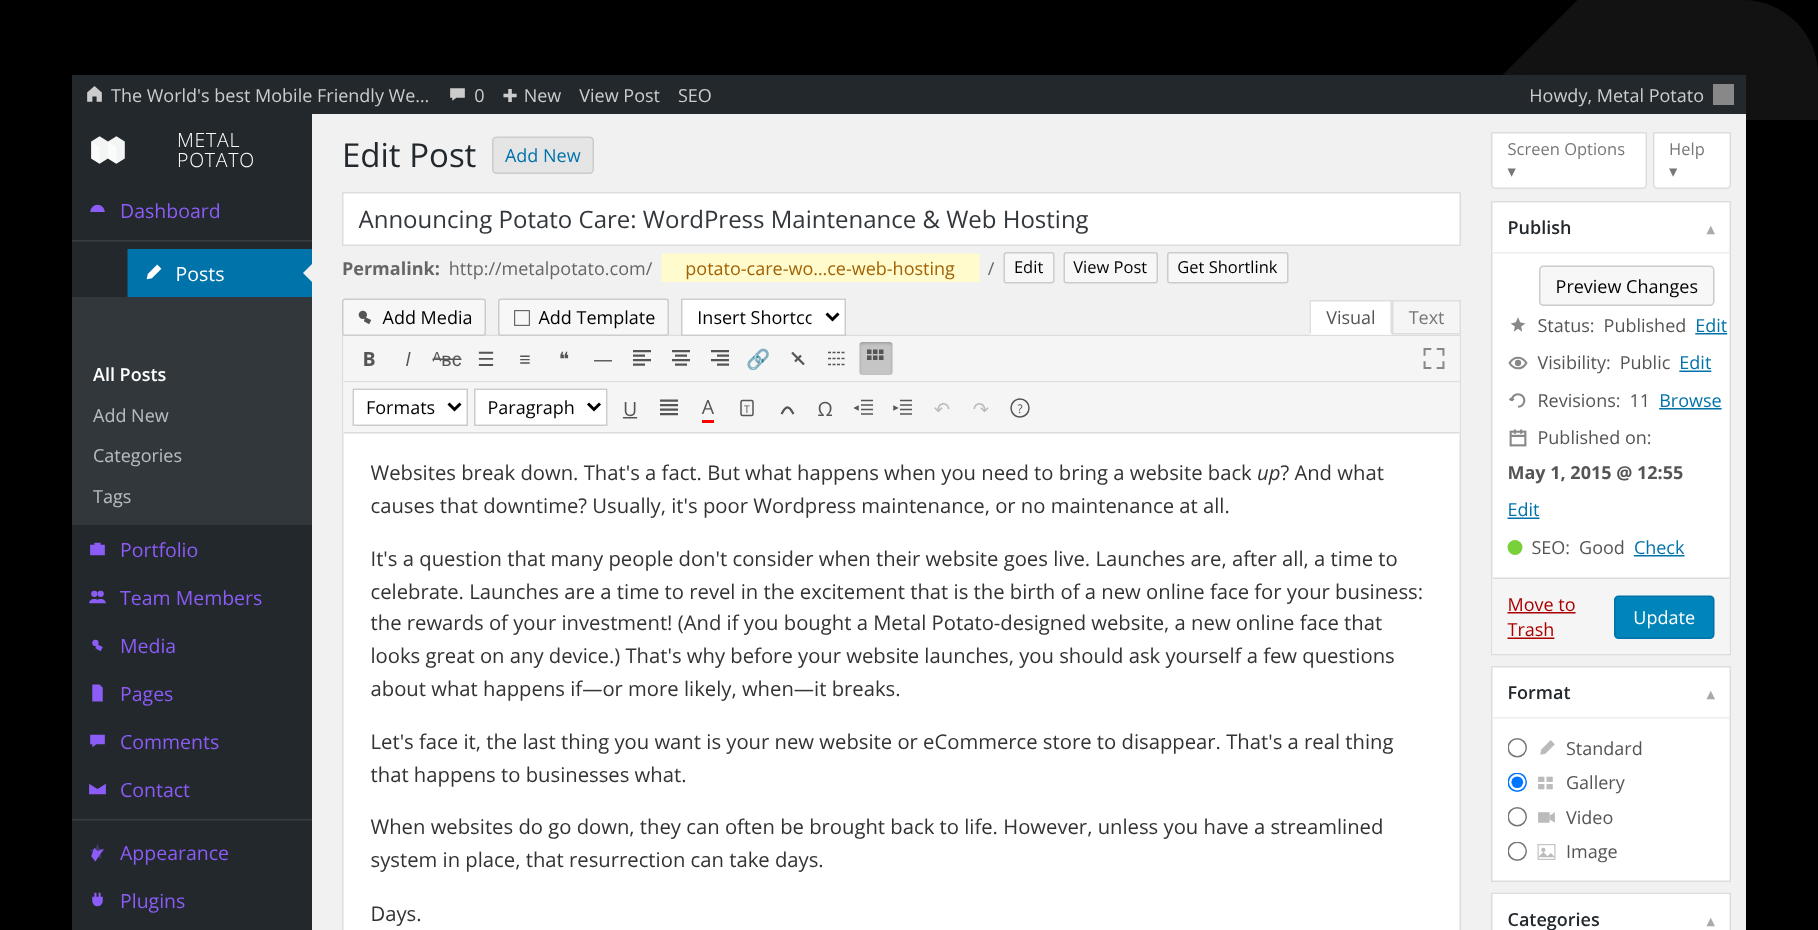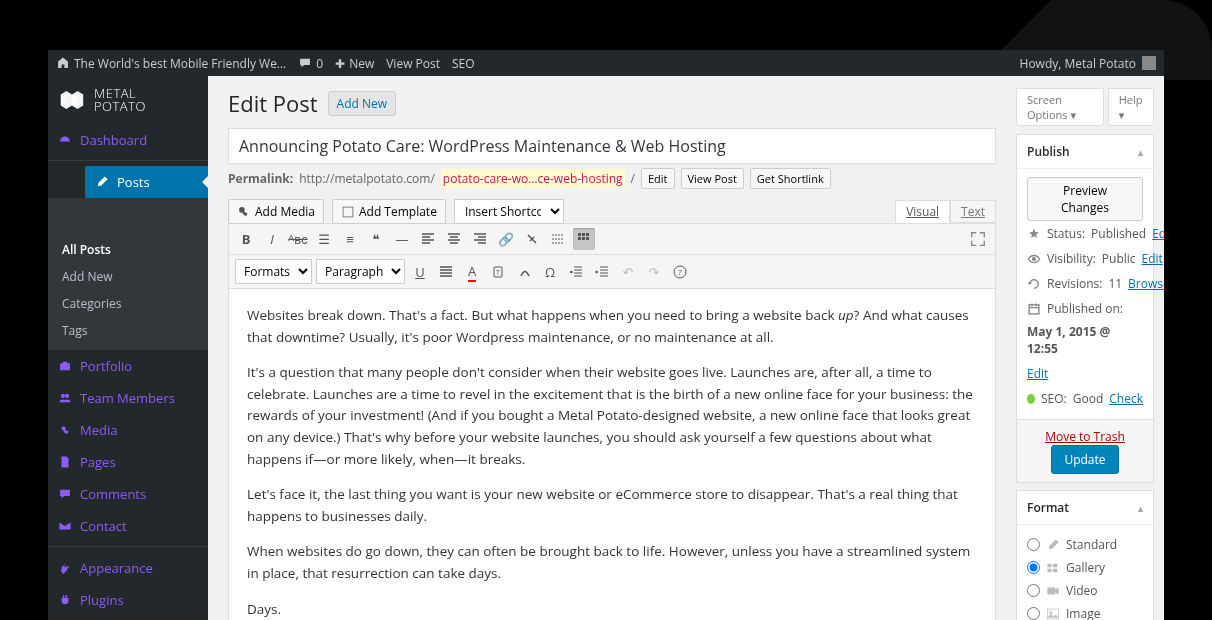--- a/index.html
+++ b/index.html
@@ -9,61 +9,61 @@
 .screen { position:absolute; top:50px; left:48px; right:48px; bottom:0; background:#f1f1f1; overflow:hidden; }
 .adminbar { height:26px; background:#23282d; color:#eee; display:flex; align-items:center; font-size:12px; padding:0 8px; }
 .adminbar .left { display:flex; align-items:center; gap:12px; flex:1; }
 .adminbar .right { color:#ccc; display:flex; align-items:center; gap:6px; }
 .adminbar .item { color:#ccc; display:flex; align-items:center; gap:4px; cursor:pointer; }
 .adminbar .avatar { width:14px; height:14px; background:#888; }
 .wpwrap { display:flex; height:calc(100% - 26px); }
 .sidebar { width:160px; background:#23282d; color:#eee; font-size:13px; overflow:hidden; }
 .brand { display:flex; align-items:center; gap:8px; padding:10px 10px; color:#fff; font-size:13px; font-weight:300; letter-spacing:.5px; }
 .brand-icon { width:28px; height:28px; }
-.brand-text { line-height:1; }
+.brand-text { line-height:1;margin-left:24px; }
 .menu-item { display:flex; align-items:center; gap:8px; padding:7px 10px; cursor:pointer; color:#8b5cf6; }
 .menu-item.current { background:#0073aa; color:#fff; position:relative;margin-left:37px; }
 .menu-item.current::after { content:''; position:absolute; right:0; top:50%; transform:translateY(-50%); border:6px solid transparent; border-right-color:#f1f1f1; }
 .submenu { background:#32373c; padding:6px 0; }
 .submenu-item { padding:5px 10px 5px 14px; font-size:12px; color:rgba(240,245,250,.7); cursor:pointer; }
 .submenu-item.current { color:#fff; font-weight:600;margin-top:32px; }
 .menu-sep { height:5px; border-bottom:1px solid #383d42; margin-bottom:5px; }
 .content { flex:1; background:#f1f1f1; overflow:hidden; display:flex; }
 .main { flex:1; padding:12px 20px 0 20px; overflow:hidden; }
-.right-col { width:148px; padding:12px 10px 0 0; }
+.right-col { width:170px; padding:12px 10px 0 0; }
 .page-title { font-size:22px; font-weight:400; color:#23282d; display:flex; align-items:center; gap:10px; margin-bottom:10px; }
 .add-new-h2 { font-size:12px; background:#e5e5e5; border:1px solid #ccc; border-radius:3px; padding:3px 8px; color:#0073aa; cursor:pointer; }
 .title-input { width:100%; padding:6px 10px; font-size:16px; border:1px solid #ddd; background:#fff; color:#32373c; margin-bottom:4px; }
 .permalink-row { font-size:12px; color:#666; display:flex; align-items:center; gap:6px; flex-wrap:wrap; margin-bottom:10px; }
-.permalink-row .slug { background:#fffbcc; color:#be185d; padding:1px 2px; }
+.permalink-row .slug { background:#fffbcc; color:#a16207; padding:1px 16px; }
 .small-btn { font-size:11px; padding:2px 6px; border:1px solid #ccc; background:#f7f7f7; border-radius:2px; cursor:pointer; }
 .media-row { display:flex; align-items:center; gap:8px; margin-bottom:0; }
 .media-btn { font-size:12px; padding:3px 8px; border:1px solid #ccc; background:#f7f7f7; border-radius:2px; cursor:pointer; display:flex; align-items:center; gap:4px; }
 .shortcode-sel { font-size:12px; padding:2px 6px; border:1px solid #ccc; background:#fff; cursor:pointer; width:110px; }
 .tabs-vh { margin-left:auto; display:flex; }
-.tabs-vh div { font-size:12px; padding:2px 10px; border:1px solid #ddd; background:#f5f5f5; color:#777; cursor:pointer;text-decoration:underline; }
+.tabs-vh div { font-size:12px; padding:2px 10px; border:1px solid #ddd; background:#f5f5f5; color:#777; cursor:pointer; }
 .tabs-vh div.active { background:#fff; border-bottom-color:#fff; color:#555; }
 .editor-wrap { border:1px solid #ddd; background:#fff; margin-top:-1px; }
 .toolbar { background:#f5f5f5; border-bottom:1px solid #ddd; padding:4px 6px; display:flex; align-items:center; gap:4px; flex-wrap:wrap; position:relative; }
 .toolbar + .toolbar { border-top:none; }
 .tb-btn { width:22px; height:22px; display:flex; align-items:center; justify-content:center; color:#555; cursor:pointer; font-size:13px; border-radius:2px; }
 .tb-btn.active { background:#c5c5c5; box-shadow:inset 0 1px 2px rgba(0,0,0,.2); }
 .tb-sel { font-size:12px; padding:2px 4px; border:1px solid #ccc; background:#fff; cursor:pointer; }
 .distraction-free { position:absolute; right:8px; top:6px; width:18px; height:18px; cursor:pointer; color:#777; }
 .editor-body { padding:16px 18px; font-size:13.5px; color:#333; line-height:1.6; height:360px; overflow:hidden; }
 .editor-body p { margin-bottom:14px; }
 .screen-opts { display:flex; justify-content:flex-end; gap:4px; margin-bottom:8px; }
 .screen-opts div { font-size:11px; padding:3px 10px; border:1px solid #ddd; background:#fff; border-radius:0 0 3px 3px; color:#777; cursor:pointer; }
 .metabox { background:#fff; border:1px solid #ddd; margin-bottom:7px; font-size:12px; }
 .metabox-head { padding:8px 10px; font-weight:600; color:#23282d; border-bottom:1px solid #eee; display:flex; justify-content:space-between; align-items:center; cursor:pointer; }
 .metabox-head .toggle { color:#aaa; font-size:10px; }
 .metabox-body { padding:8px 10px; color:#555; }
 .metabox-body .row { display:flex; align-items:center; gap:6px; padding:4px 0; }
 .metabox-body .link { color:#0073aa; cursor:pointer; text-decoration:underline; }
-.metabox-foot { padding:8px 10px; border-top:1px solid #ddd; background:#f5f5f5; display:flex; justify-content:space-between; align-items:center;flex-direction:column; }
+.metabox-foot { padding:8px 10px; border-top:1px solid #ddd; background:#f5f5f5; display:flex; justify-content:space-between; align-items:center; }
 .trash-link { color:#a00; cursor:pointer; text-decoration:underline; font-size:12px; }
 .primary-btn { background:#0085ba; border:1px solid #0073aa; color:#fff; padding:5px 12px; border-radius:3px; cursor:pointer; font-size:12px; }
 .secondary-btn { background:#f7f7f7; border:1px solid #ccc; padding:4px 10px; border-radius:3px; cursor:pointer; font-size:12px; float:right; }
 .radio-row, .check-row { display:flex; align-items:center; gap:6px; padding:3px 0; cursor:pointer; }
 .radio-row input, .check-row input { margin:0; }
 .ico { width:14px; height:14px; display:inline-block; flex-shrink:0; }
 .seo-dot { width:10px; height:10px; border-radius:50%; background:#7ad03a; display:inline-block; }
 </style>
 </head>
 <body>
@@ -328,21 +328,21 @@
                   <svg width="14" height="14" viewBox="0 0 14 14">
                     <circle cx="7" cy="7" r="6" fill="none" stroke="#555"></circle>
                     <text x="7" y="10" font-size="8" text-anchor="middle" fill="#555">?</text>
                   </svg>
                 </div>
     </div>
 
     <div class="editor-body">
       <p><span>Websites break down. That's a fact. But what happens when you need to bring a website back </span><em>up</em><span>? And what causes that downtime? Usually, it's poor Wordpress maintenance, or no maintenance at all.</span></p>
       <p>It's a question that many people don't consider when their website goes live. Launches are, after all, a time to celebrate. Launches are a time to revel in the excitement that is the birth of a new online face for your business: the rewards of your investment! (And if you bought a Metal Potato-designed website, a new online face that looks great on any device.) That's why before your website launches, you should ask yourself a few questions about what happens if—or more likely, when—it breaks.</p>
-      <p>Let's face it, the last thing you want is your new website or eCommerce store to disappear. That's a real thing that happens to businesses daily.</p>
+      <p>Let's face it, the last thing you want is your new website or eCommerce store to disappear. That's a real thing that happens to businesses what.</p>
       <p>When websites do go down, they can often be brought back to life. However, unless you have a streamlined system in place, that resurrection can take days.</p>
       <p>Days.</p>
 
     </div>
   </div>
 </div>
 
 <div class="right-col">
   <div class="screen-opts">
     <div><span>Screen Options</span> ▾</div>

